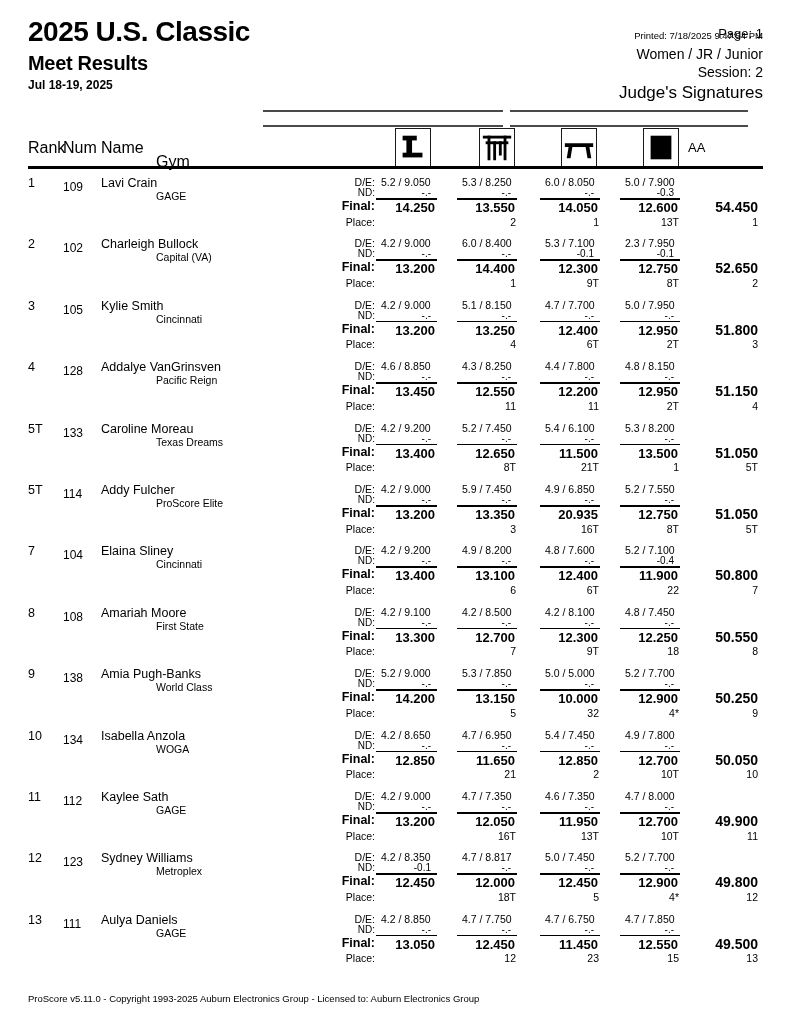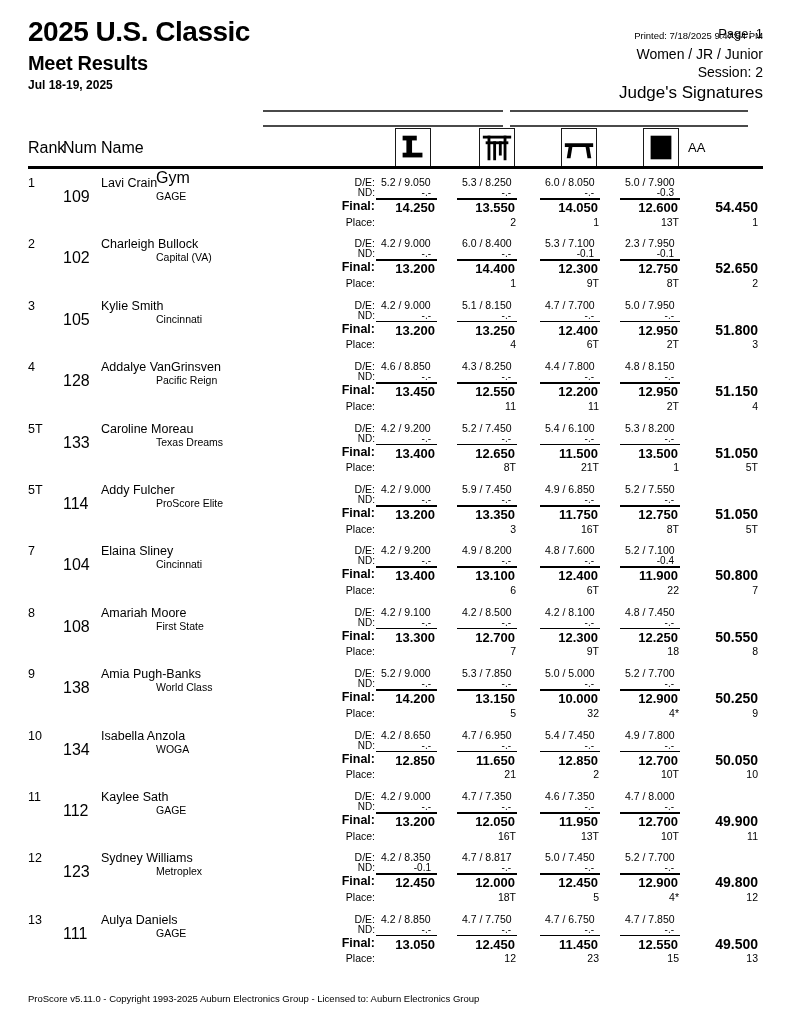--- a/index.html
+++ b/index.html
@@ -26,36 +26,36 @@
   .sig.r1 { top:110px; }
   .sig.r2 { top:125px; }
   .sig.s1 { left:263px; width:240px; }
   .sig.s2 { left:510px; width:238px; }
 
   
   .col-head { font-size:16px; top:139px; }
   .ch-rank { left:28px; }
   .ch-num  { left:63px; }
   .ch-name { left:101px; }
-  .ch-gym  { left:156px; top:169px;text-align:right; }
+  .ch-gym  { left:156px; top:153px;text-align:right; }
   .ch-aa   { left:688px; width:70px; text-align:left; font-size:13px; top:140px; }
 
   .icon-box {
     position:absolute; top:128px; width:36px; height:39px;
     border:1.5px solid #1a1a1a; background:#fff;
   }
   .icon-box svg { display:block; width:100%; height:100%; }
   .ib-vt { left:395px; } .ib-ub { left:479px; } .ib-bb { left:561px; } .ib-fx { left:643px; }
 
   .head-rule { left:28px; top:166px; width:735px; height:3px; background:#000; }
 
   
   .row { position:absolute; left:0; width:792px; height:61px; }
   .row .rank { position:absolute; left:28px; top:2px; font-size:12.5px; }
-  .row .num  { position:absolute; left:63px; top:14px; font-size:16px; }
+  .row .num  { position:absolute; left:63px; top:6px; font-size:12px; }
   .row .name { position:absolute; left:101px; top:2px; font-size:12.5px; }
   .row .gym  { position:absolute; left:156px; top:16px; font-size:10.5px; }
 
   .lblcol { position:absolute; left:300px; width:75px; height:61px; }
   .lblcol span { position:absolute; right:0; }
   .lbl-de    { top:2px;    font-size:10.5px; }
   .lbl-nd    { top:13px;   font-size:10px; }
   .lbl-final { top:25px;   font-size:12.5px; font-weight:700; }
   .lbl-place { top:41.5px; font-size:10.5px; }
 
@@ -401,21 +401,21 @@
       <span class="de">5.9 / 7.450</span>
       <span class="nd">-.-</span>
       <span class="score-line"></span>
       <span class="final">13.350</span>
       <span class="place">3</span>
     </div>
     <div class="ev ev2">
       <span class="de">4.9 / 6.850</span>
       <span class="nd">-.-</span>
       <span class="score-line"></span>
-      <span class="final">11.750</span>
+      <span class="final">20.935</span>
       <span class="place">16T</span>
     </div>
     <div class="ev ev3">
       <span class="de">5.2 / 7.550</span>
       <span class="nd">-.-</span>
       <span class="score-line"></span>
       <span class="final">12.750</span>
       <span class="place">8T</span>
     </div>
 

